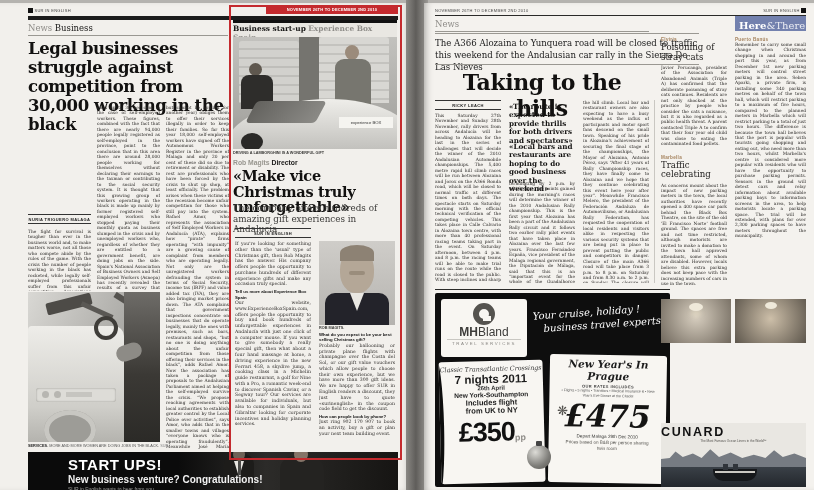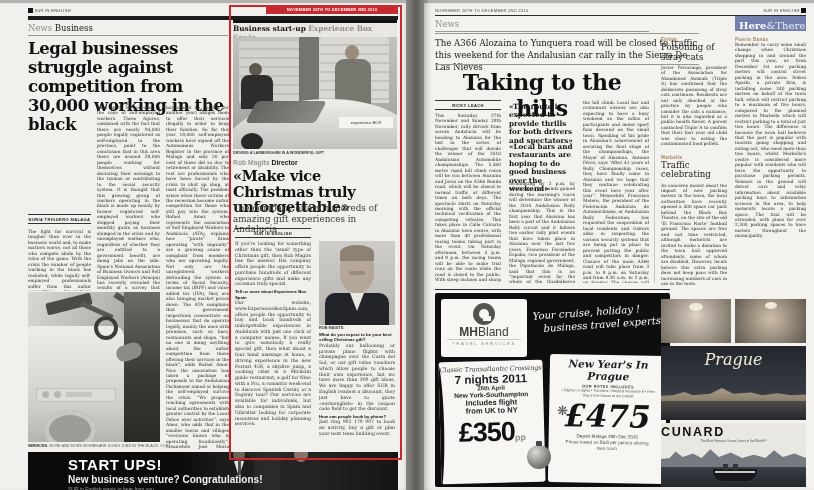--- a/index.html
+++ b/index.html
@@ -240,25 +240,20 @@
     </div>
   </div>
 
   <div class="photo" style="left:237px;top:296px;width:70px;height:44px;background:radial-gradient(circle at 50% 40%,#d8cfc0,#6f675c);">
     <div class="abs" style="left:28px;top:4px;width:14px;height:8px;background:#efe9da;border-radius:50%;box-shadow:0 6px 4px -2px rgba(240,230,200,.5);"></div>
   </div>
   <div class="photo" style="left:311px;top:296px;width:71px;height:44px;background:radial-gradient(circle at 50% 45%,#cdbfa9,#5d564c);">
     <div class="abs" style="left:30px;top:3px;width:12px;height:7px;background:#efe9da;border-radius:50%;"></div>
   </div>
 
-  <div class="photo" style="left:237px;top:343px;width:145px;height:74px;background:linear-gradient(180deg,#23262c,#3a3e46 70%,#1d2025);">
-    <div class="abs script" style="left:0;top:4px;width:145px;text-align:center;color:#f0ead8;font-size:16px;">Prague</div>
-    <div class="abs" style="left:0;top:42px;width:145px;height:13px;background:linear-gradient(180deg,#a89c86,#8a7f6b);clip-path:polygon(0 60%,8% 55%,16% 30%,22% 55%,34% 45%,42% 0,50% 45%,62% 35%,70% 55%,80% 40%,90% 55%,100% 50%,100% 100%,0 100%);"></div>
-    <div class="abs" style="left:0;top:55px;width:145px;height:19px;background:linear-gradient(180deg,#55504a,#23262c);opacity:.85;"></div>
-  </div>
 
   <div class="photo" style="left:237px;top:420px;width:145px;height:64px;background:#e9e7e2;">
     <div class="abs" style="left:0;top:2px;width:145px;text-align:left;font-family:'Liberation Sans',sans-serif;font-weight:900;font-size:12.5px;letter-spacing:1.6px;color:#111;">CUNARD</div>
     <div class="abs" style="left:0;top:16px;width:145px;text-align:center;font-family:'Liberation Sans',sans-serif;font-size:3.2px;color:#55534f;">The Most Famous Ocean Liners in the World™</div>
     <div class="abs" style="left:0;top:24px;width:145px;height:22px;background:#767b82;clip-path:polygon(0 55%,6% 50%,10% 20%,15% 45%,22% 30%,28% 50%,34% 10%,40% 45%,48% 25%,56% 50%,64% 35%,72% 50%,78% 15%,84% 45%,92% 30%,100% 50%,100% 100%,0 100%);"></div>
     <div class="abs" style="left:0;top:44px;width:145px;height:20px;background:linear-gradient(180deg,#3a4047,#23272c);"></div>
     <div class="abs" style="left:52px;top:46px;width:44px;height:12px;background:#16181b;border-radius:0 0 10px 10px;">
       <div class="abs" style="left:10px;top:-5px;width:5px;height:6px;background:#30343a;"></div>
       <div class="abs" style="left:20px;top:-5px;width:5px;height:6px;background:#30343a;"></div>
       <div class="abs" style="left:2px;top:2px;width:40px;height:2px;background:#c9c7c2;"></div>

